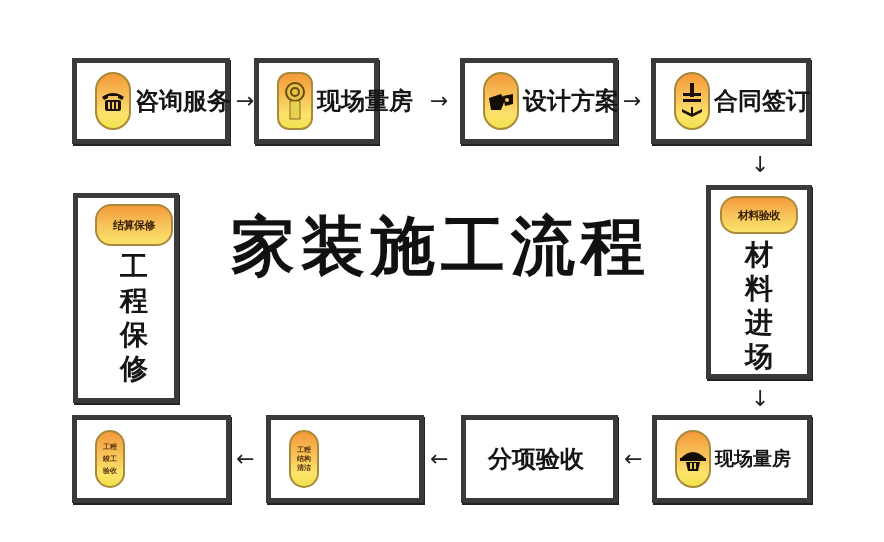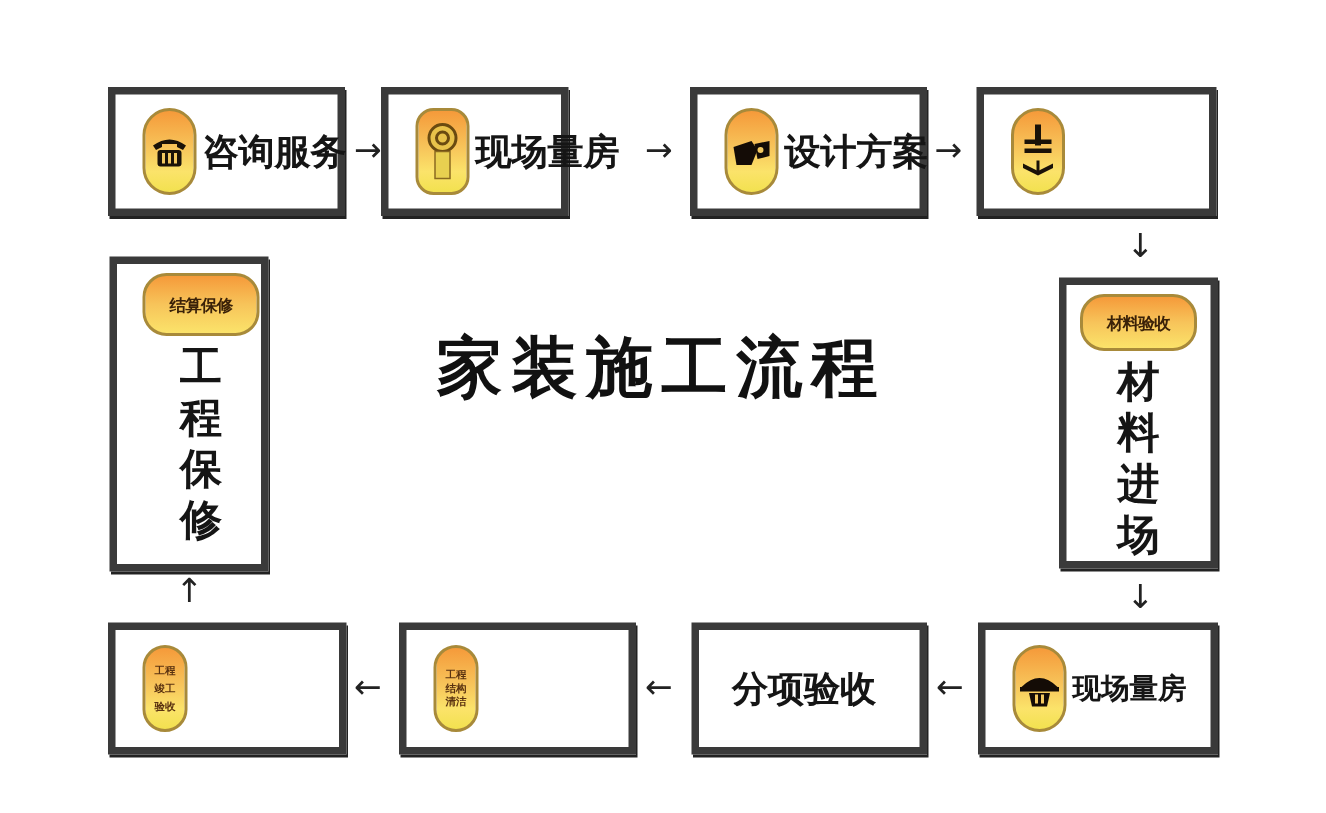--- a/index.html
+++ b/index.html
@@ -43,21 +43,21 @@
   .vbox .vlabel {
     margin-top: 4px; font-size: 28px; font-weight: bold; color: #151515;
     display: flex; flex-direction: column; align-items: center; line-height: 34px;
   }
   .arrow {
     position: absolute; color: #222; font-family: "DejaVu Sans", sans-serif; font-size: 22px;
     line-height: 1;
   }
   .title {
     position: absolute; left: 226px; top: 206px; width: 430px; height: 80px;
-    font-family: "DejaVu Sans", sans-serif; font-weight: bold; font-size: 44px;
+    font-family: "DejaVu Sans", sans-serif; font-weight: bold; font-size: 64px;
     color: #111; letter-spacing: 6px; text-align: center; line-height: 80px;
   }
 </style>
 </head>
 <body>
 
 <div class="title">家装施工流程</div>
 
 <div class="box hbox" style="left:72px; top:58px; width:158px; height:86px;">
   <div class="pill">
@@ -100,20 +100,21 @@
 <div class="box hbox" style="left:651px; top:58px; width:160px; height:86px;">
   <div class="pill">
     <svg width="26" height="40" viewBox="0 0 26 40">
       <rect x="11" y="2" width="4" height="14" fill="#1a1208"></rect>
       <rect x="4" y="12" width="18" height="3" fill="#1a1208"></rect>
       <rect x="4" y="18" width="18" height="3" fill="#1a1208"></rect>
       <path d="M3 28 L13 33 L23 28 L23 31 L13 36 L3 31 Z" fill="#1a1208"></path>
       <path d="M13 26 L13 34" stroke="#1a1208" stroke-width="2"></path>
     </svg>
   </div>
+  <span class="label">合同签订</span>
 </div>
 <div class="arrow" style="left:751px; top:154px;">↓</div>
 
 <div class="box vbox" style="left:706px; top:185px; width:106px; height:194px;">
   <div class="badge">材料验收</div>
   <div class="vlabel">
     <span>材</span>
     <span>料</span>
     <span>进</span>
     <span>场</span>
@@ -155,21 +156,21 @@
   <div class="pill" style="width:30px;">
     <div class="mini" style="line-height:12px;">
       <span>工程</span>
       <span>竣工</span>
       <span>验收</span>
     </div>
   </div>
 </div>
 <div class="arrow" style="left:117px; top:384px;">↑</div>
 
-<div class="box vbox" style="left:73px; top:171px; width:106px; height:210px;padding-left:16px;">
+<div class="box vbox" style="left:73px; top:193px; width:106px; height:210px;padding-left:16px;">
   <div class="badge">结算保修</div>
   <div class="vlabel">
     <span>工</span>
     <span>程</span>
     <span>保</span>
     <span>修</span>
   </div>
 </div>
 
 </body></html>

